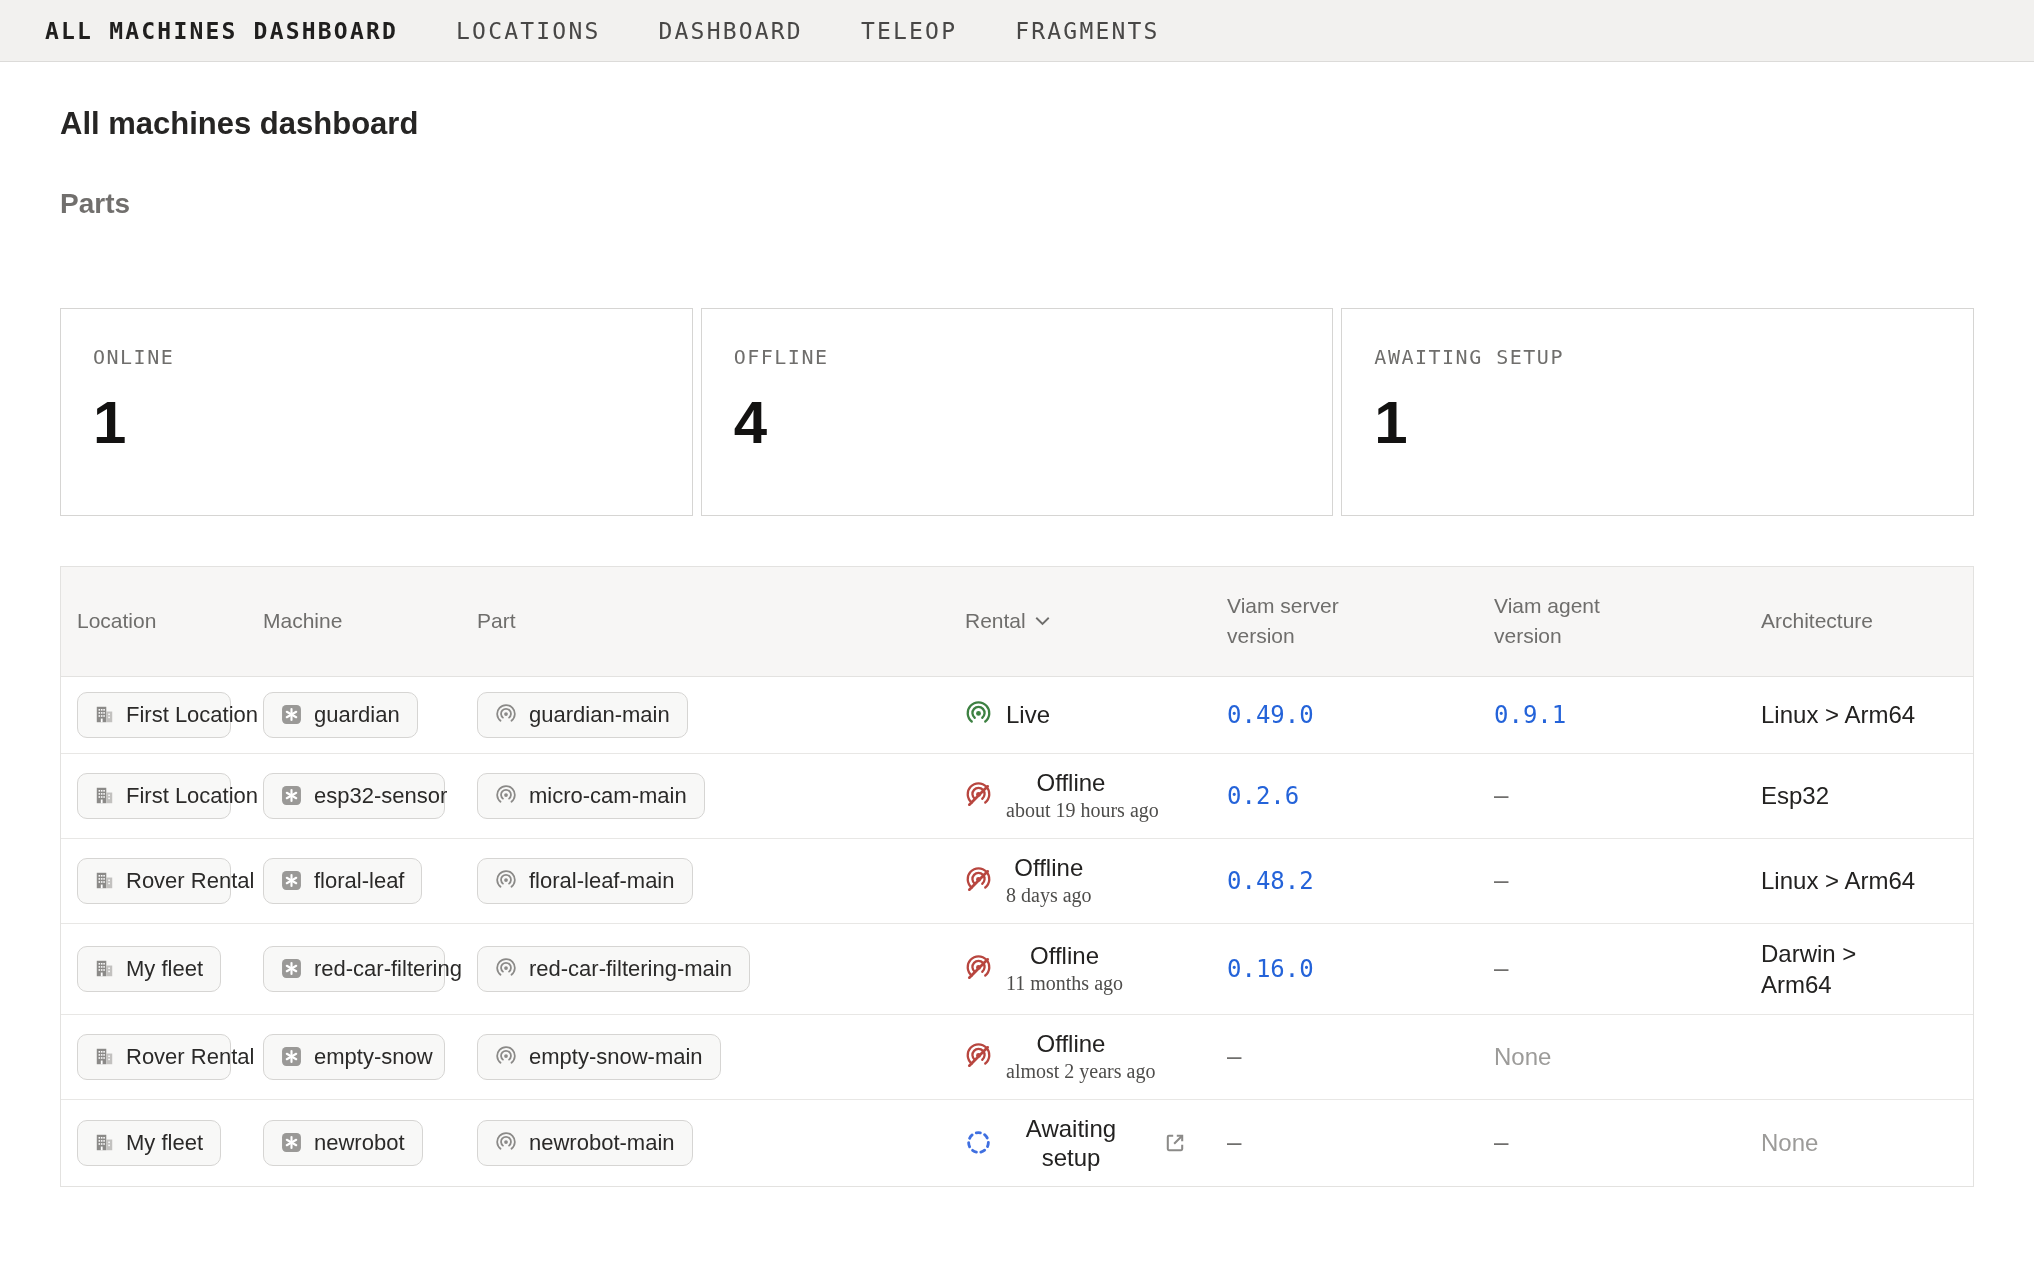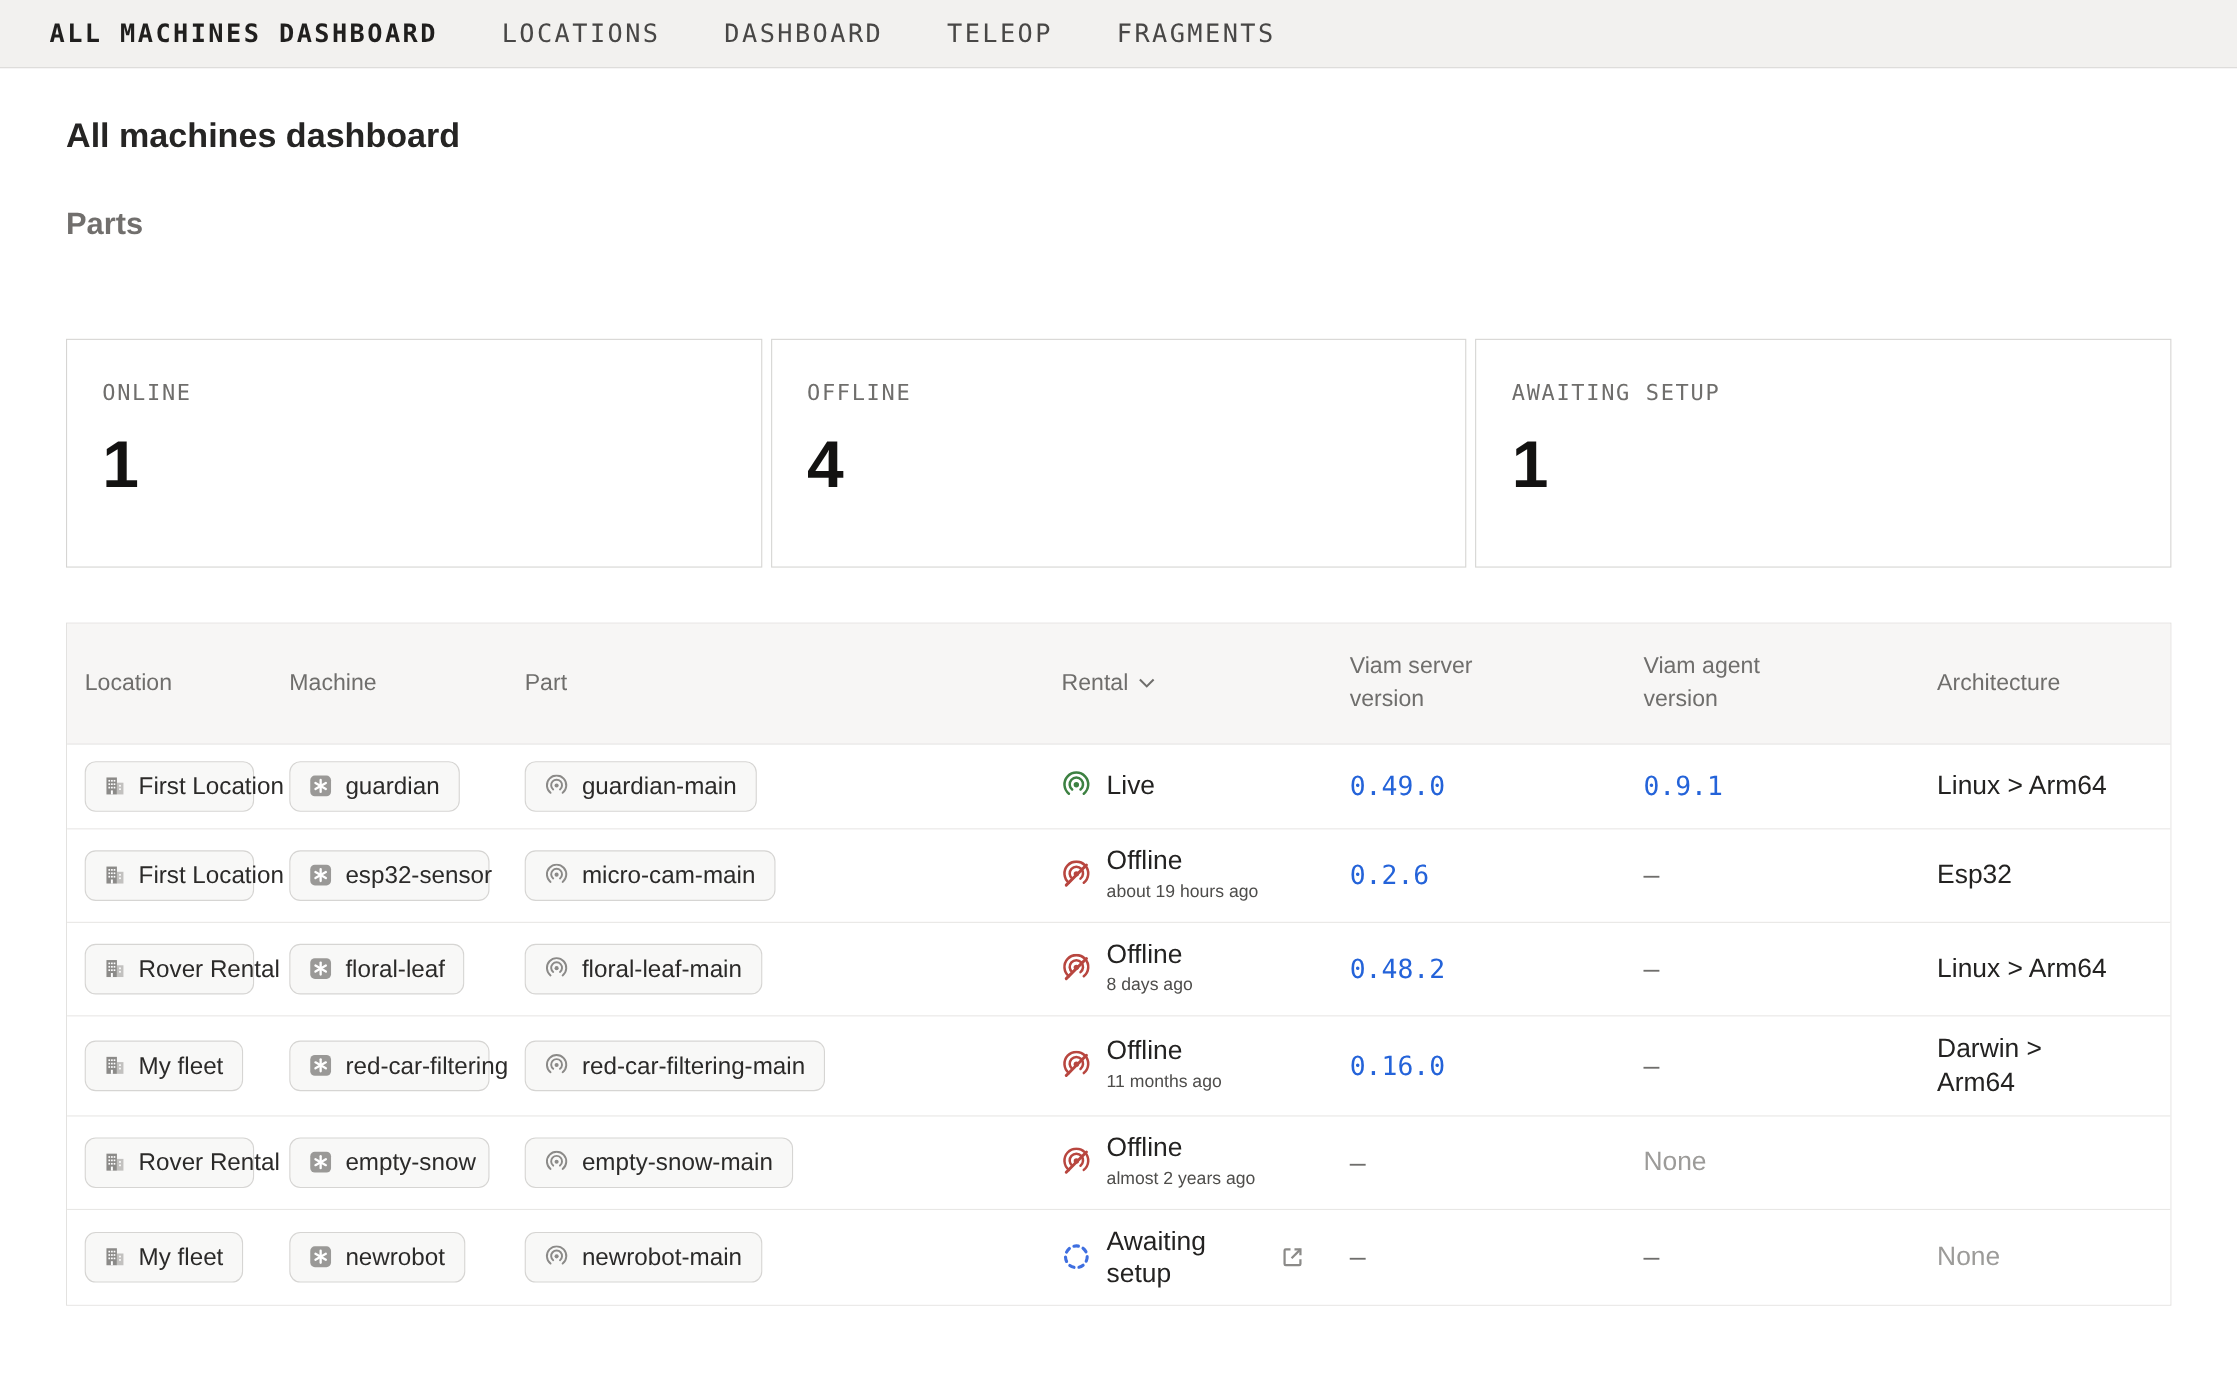--- a/index.html
+++ b/index.html
@@ -36,31 +36,31 @@
   .trow:first-child { border-top:none; }
   .cell { padding:14px 16px; display:flex; align-items:center; min-height:76px; }
 
   
   .badge { display:inline-flex; align-items:center; gap:12px; max-width:100%;
     padding:9px 17px; border:1px solid #d6d5d3; border-radius:10px; background:#f8f8f7;
     font-size:22px; color:#2b2a29; cursor:pointer; white-space:nowrap; }
   .badge svg { flex:0 0 auto; display:block; }
 
   
-  .cell-status { gap:14px; }
+  .cell-status { gap:14px;text-align:center; }
   .sicon { display:none; width:27px; height:27px; }
   .trow.status-live    .sicon.icon-live,
   .trow.status-offline .sicon.icon-offline,
   .trow.status-awaiting .sicon.icon-awaiting { display:inline-flex; }
   .icon-live { color:#3d8142; }
   .icon-offline { color:#b8463f; }
   .icon-awaiting { color:#3f6fe0; }
   .stext { display:flex; flex-direction:column; }
   .stitle { font-size:24px; line-height:29px; color:#232221; max-width:130px; }
-  .ssub { font-size:16px; line-height:27px; color:#4e4d4b; white-space:nowrap; }
+  .ssub { font-size:20px; line-height:27px; color:#4e4d4b; white-space:nowrap;font-family:Liberation Serif, serif; }
   .extlink { margin-left:auto; padding-right:8px; cursor:pointer; display:inline-flex; }
 
   
   .vlink { font-family:"DejaVu Sans Mono", monospace; font-size:24px; color:#2463d9;
     text-decoration:none; cursor:pointer; }
   .vlink.dash { color:#6f6e6c; cursor:default; }
 
   
   .arch { font-size:24px; line-height:31px; color:#232221; white-space:pre-line; }
   .arch.muted { color:#9c9b99; }

